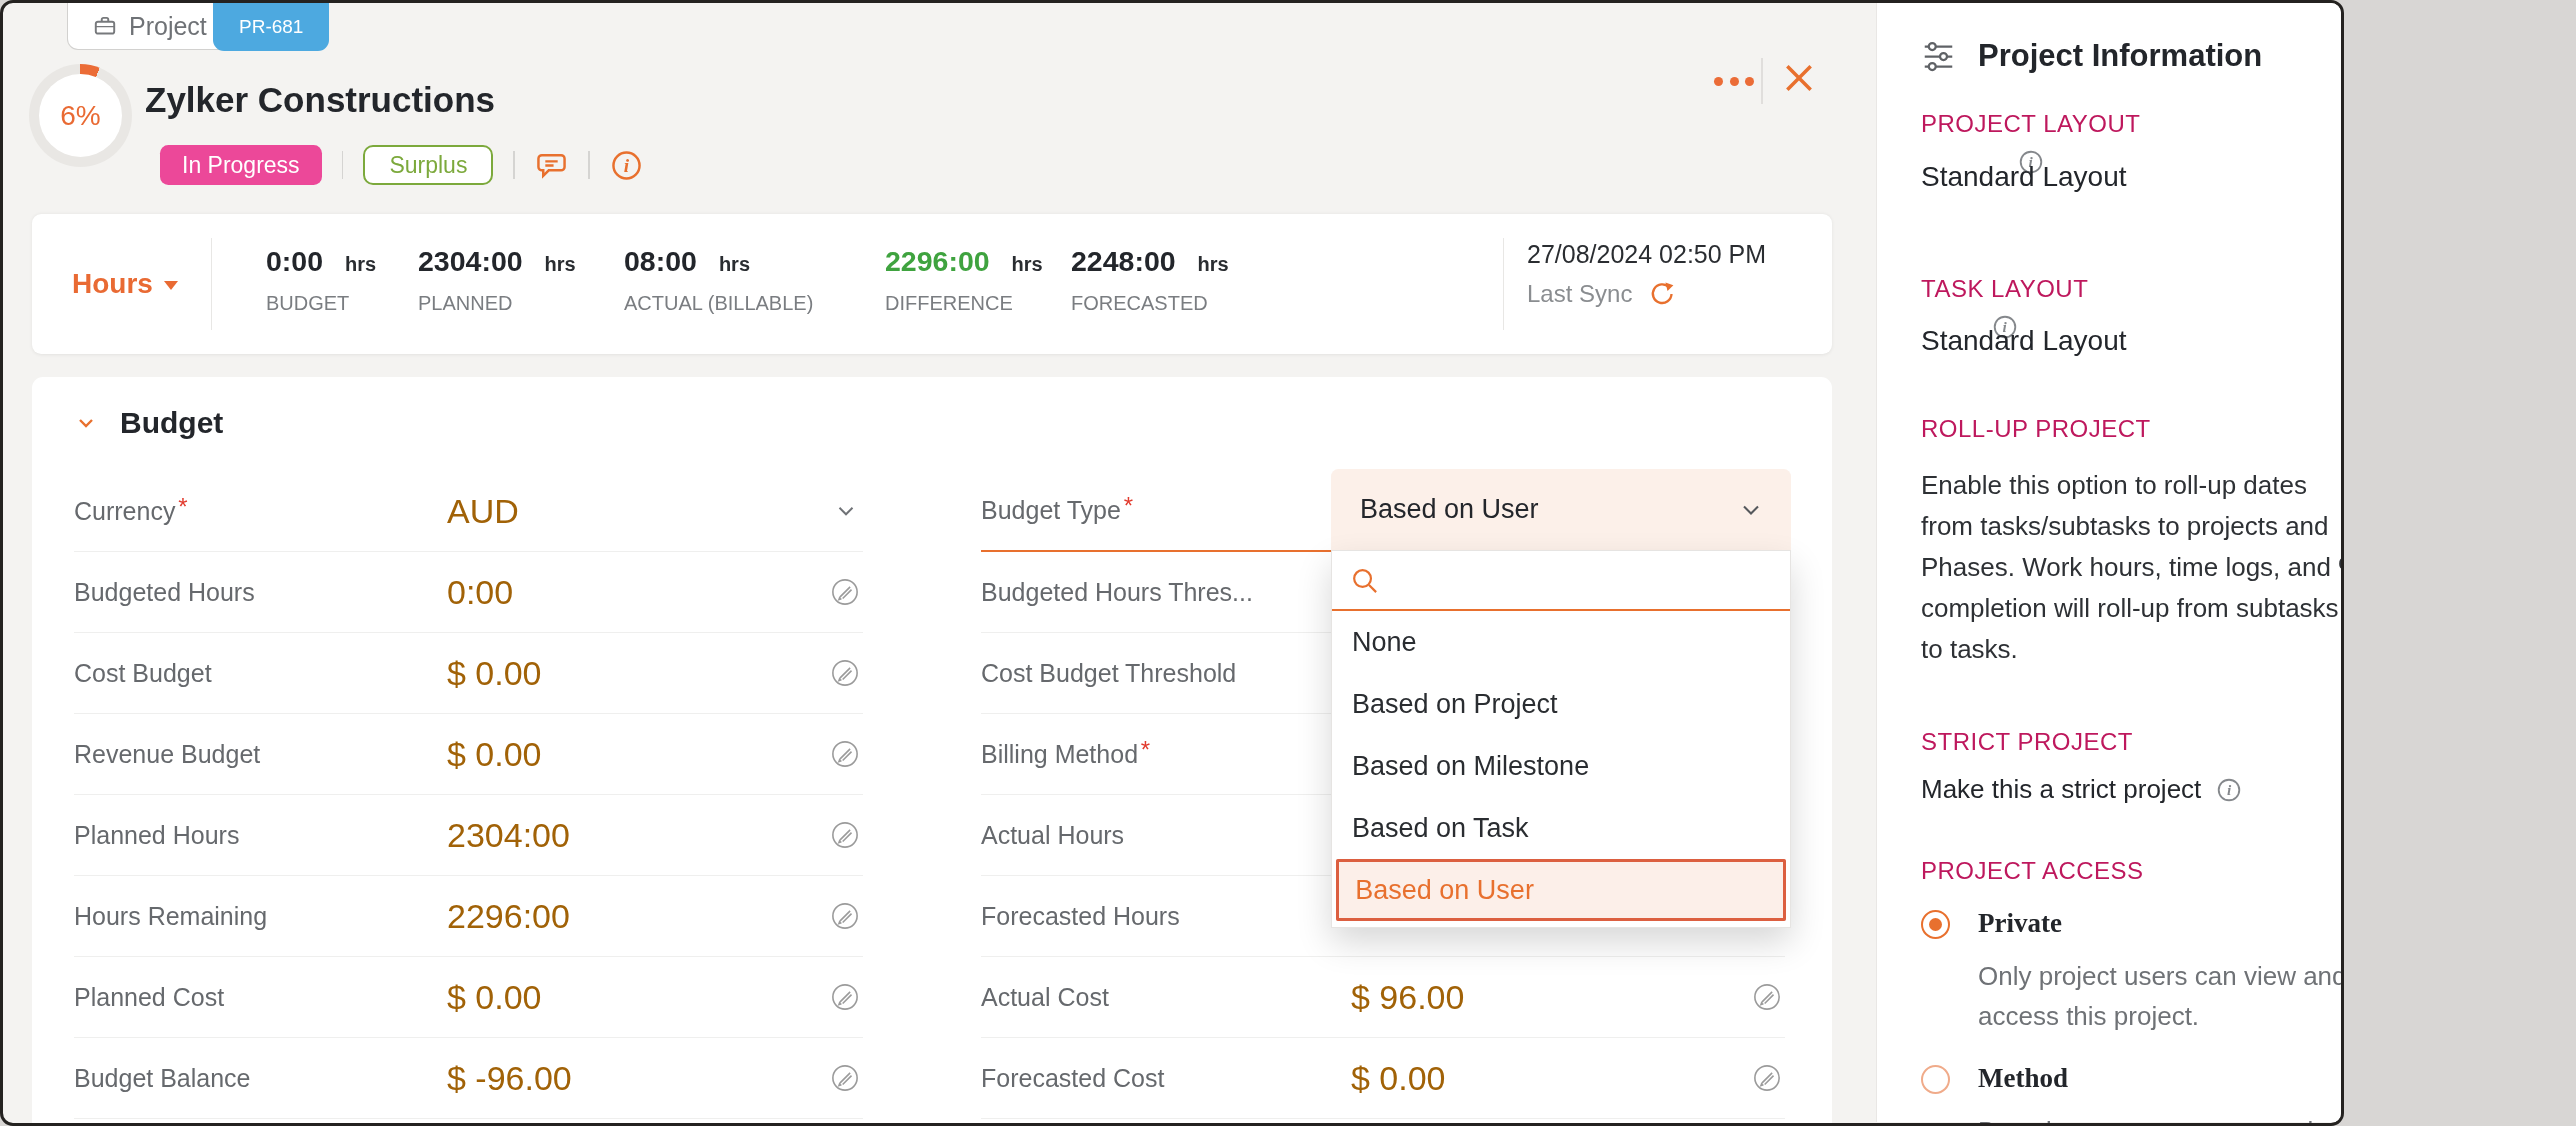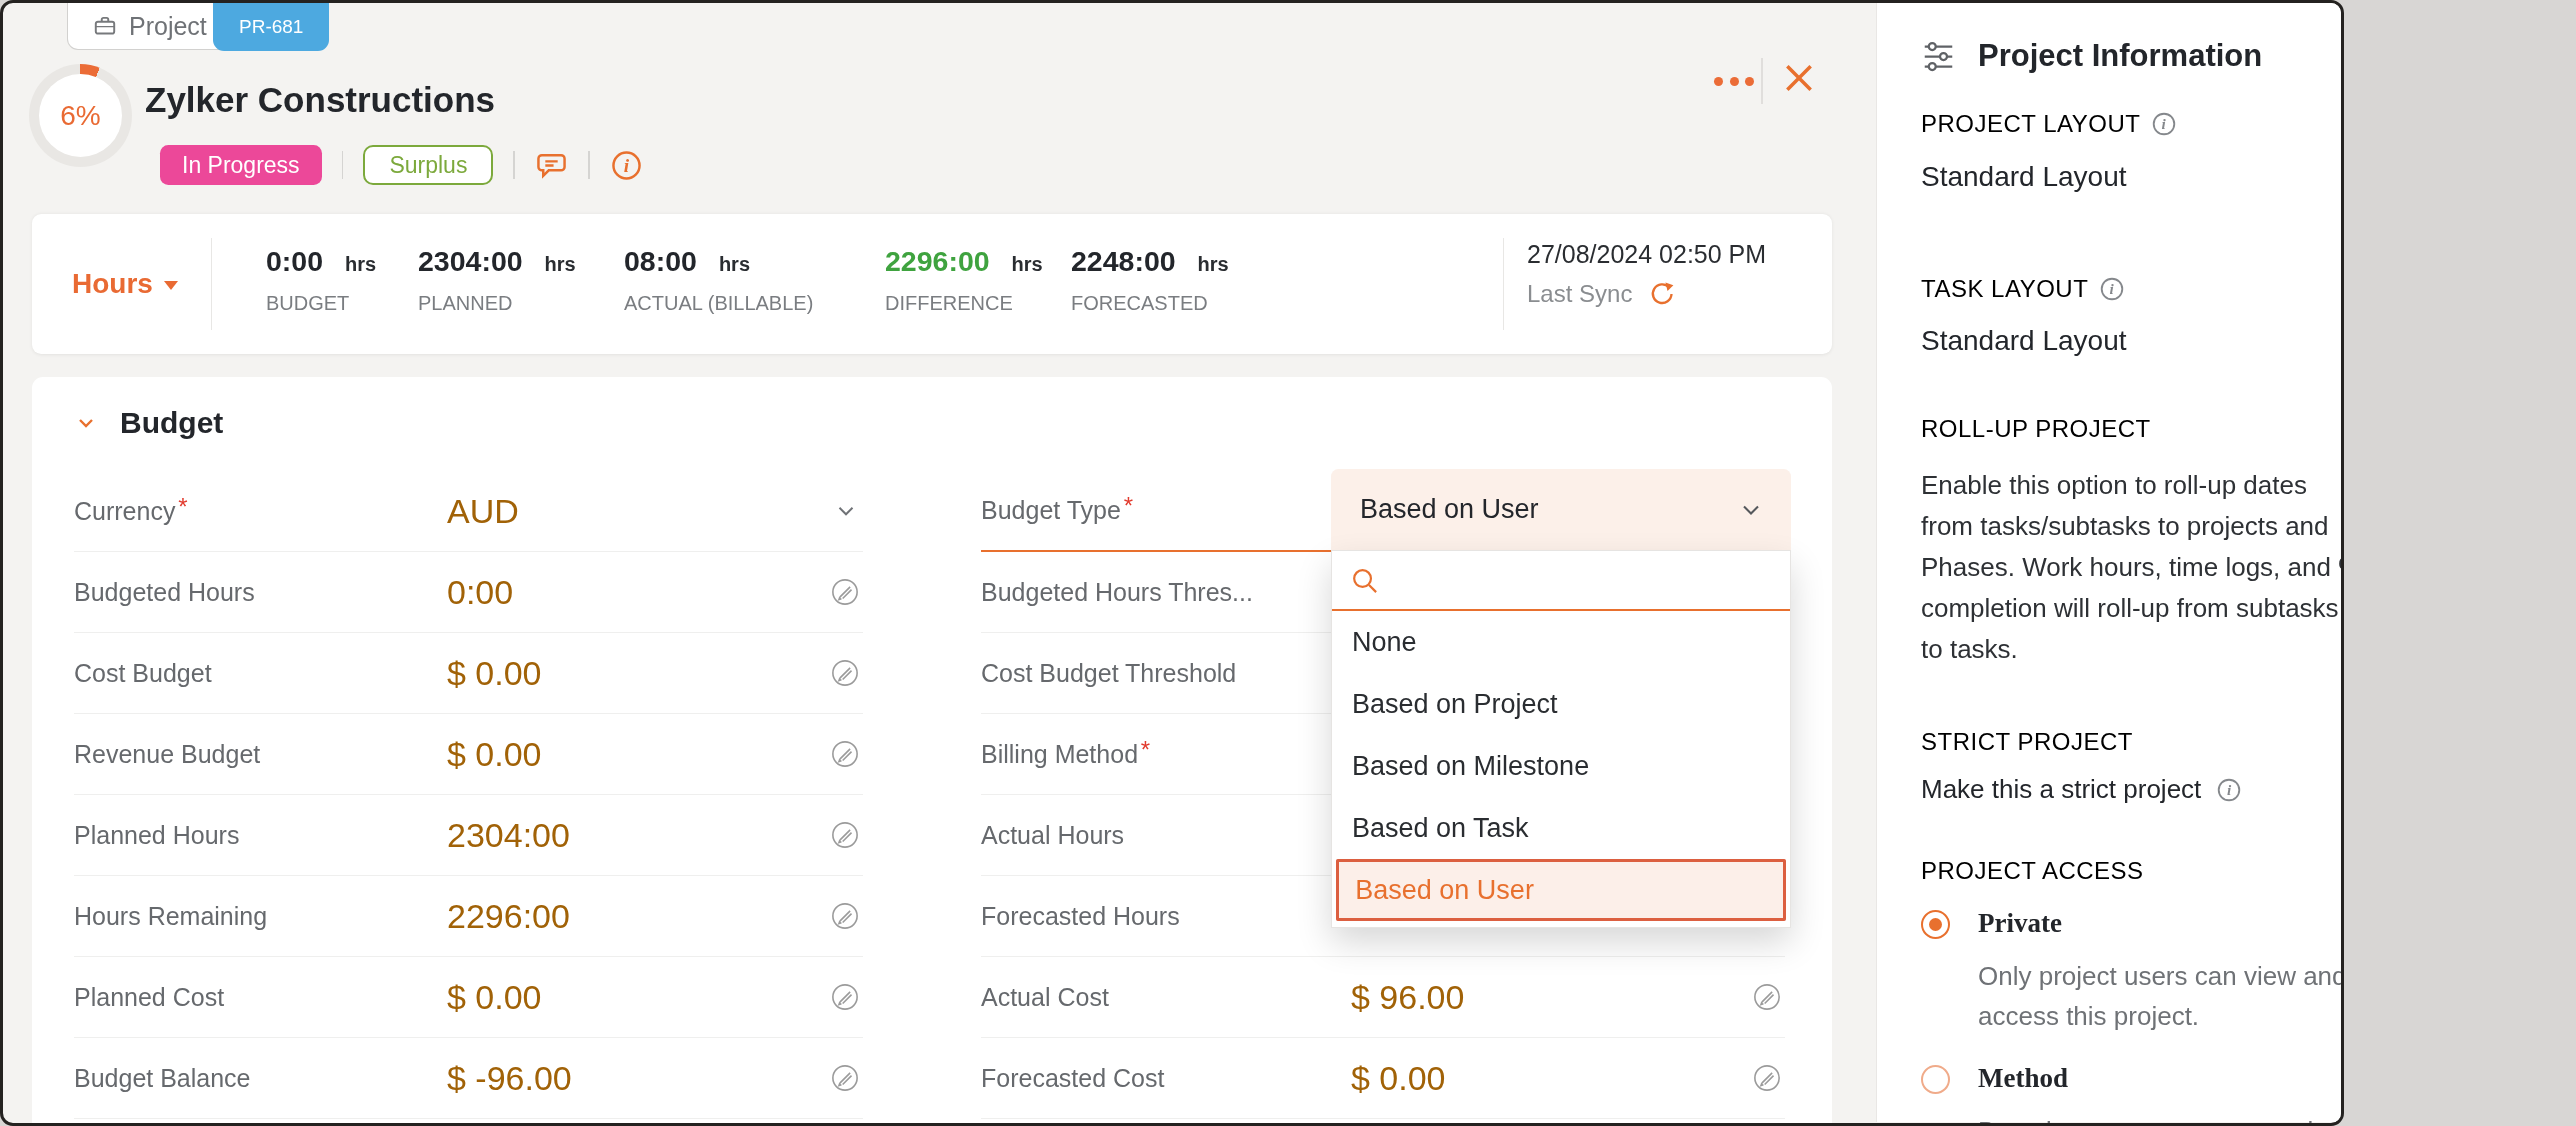--- a/index.html
+++ b/index.html
@@ -76,21 +76,21 @@
     font-family:"Liberation Sans",sans-serif;}
   .opt{height:62px;display:flex;align-items:center;padding:0 20px;font-size:27px;color:#2a2d31;cursor:pointer;}
   .opt.hl{margin:0 3.7px;border:3.7px solid #dc5f40;background:#fcefe9;color:#e8702e;
     box-sizing:border-box;padding:0 16.6px;border-radius:1.8px;}
   
   .sidebar{left:1873px;top:0;width:598px;height:1119px;background:#fff;border-left:0.9px solid #e9e7e5;}
   .sb{position:absolute;left:44px;}
   .sb-head{top:35px;display:flex;align-items:center;gap:22px;}
   .sb-head b{font-size:31px;font-weight:600;color:#23262b;}
   .sb-chev{position:absolute;right:31px;top:40px;cursor:pointer;}
-  .sb-sec{font-size:24px;color:#000000;letter-spacing:0.5px;display:flex;align-items:center;gap:11px;}
+  .sb-sec{font-size:24px;color:#be185d;letter-spacing:0.5px;display:flex;align-items:center;gap:11px;flex-direction:column;}
   .sb-val{font-size:28px;color:#23262b;}
   .sb-para{width:442px;font-size:26px;line-height:41px;color:#2e3135;}
   .toggle{position:absolute;left:512px;width:53px;height:28px;border-radius:14.7px;background:#dcdcdc;cursor:pointer;}
   .toggle .knob{position:absolute;left:1.8px;top:1.8px;width:24px;height:24px;border-radius:50%;background:#fff;
     box-shadow:0 0.9px 1.8px rgba(0,0,0,.25);}
   .radio{position:absolute;left:44px;width:29px;height:29px;border-radius:50%;box-sizing:border-box;cursor:pointer;}
   .radio.sel{border:2.8px solid #e8702e;}
   .radio.sel::after{content:"";position:absolute;left:5.5px;top:5.5px;width:13px;height:13px;border-radius:50%;background:#e8702e;}
   .radio.unsel{border:2.8px solid #f0ab8a;}
   .acc-label{position:absolute;left:101px;font-size:27px;font-weight:600;color:#23262b;font-family:Liberation Serif, serif;}

